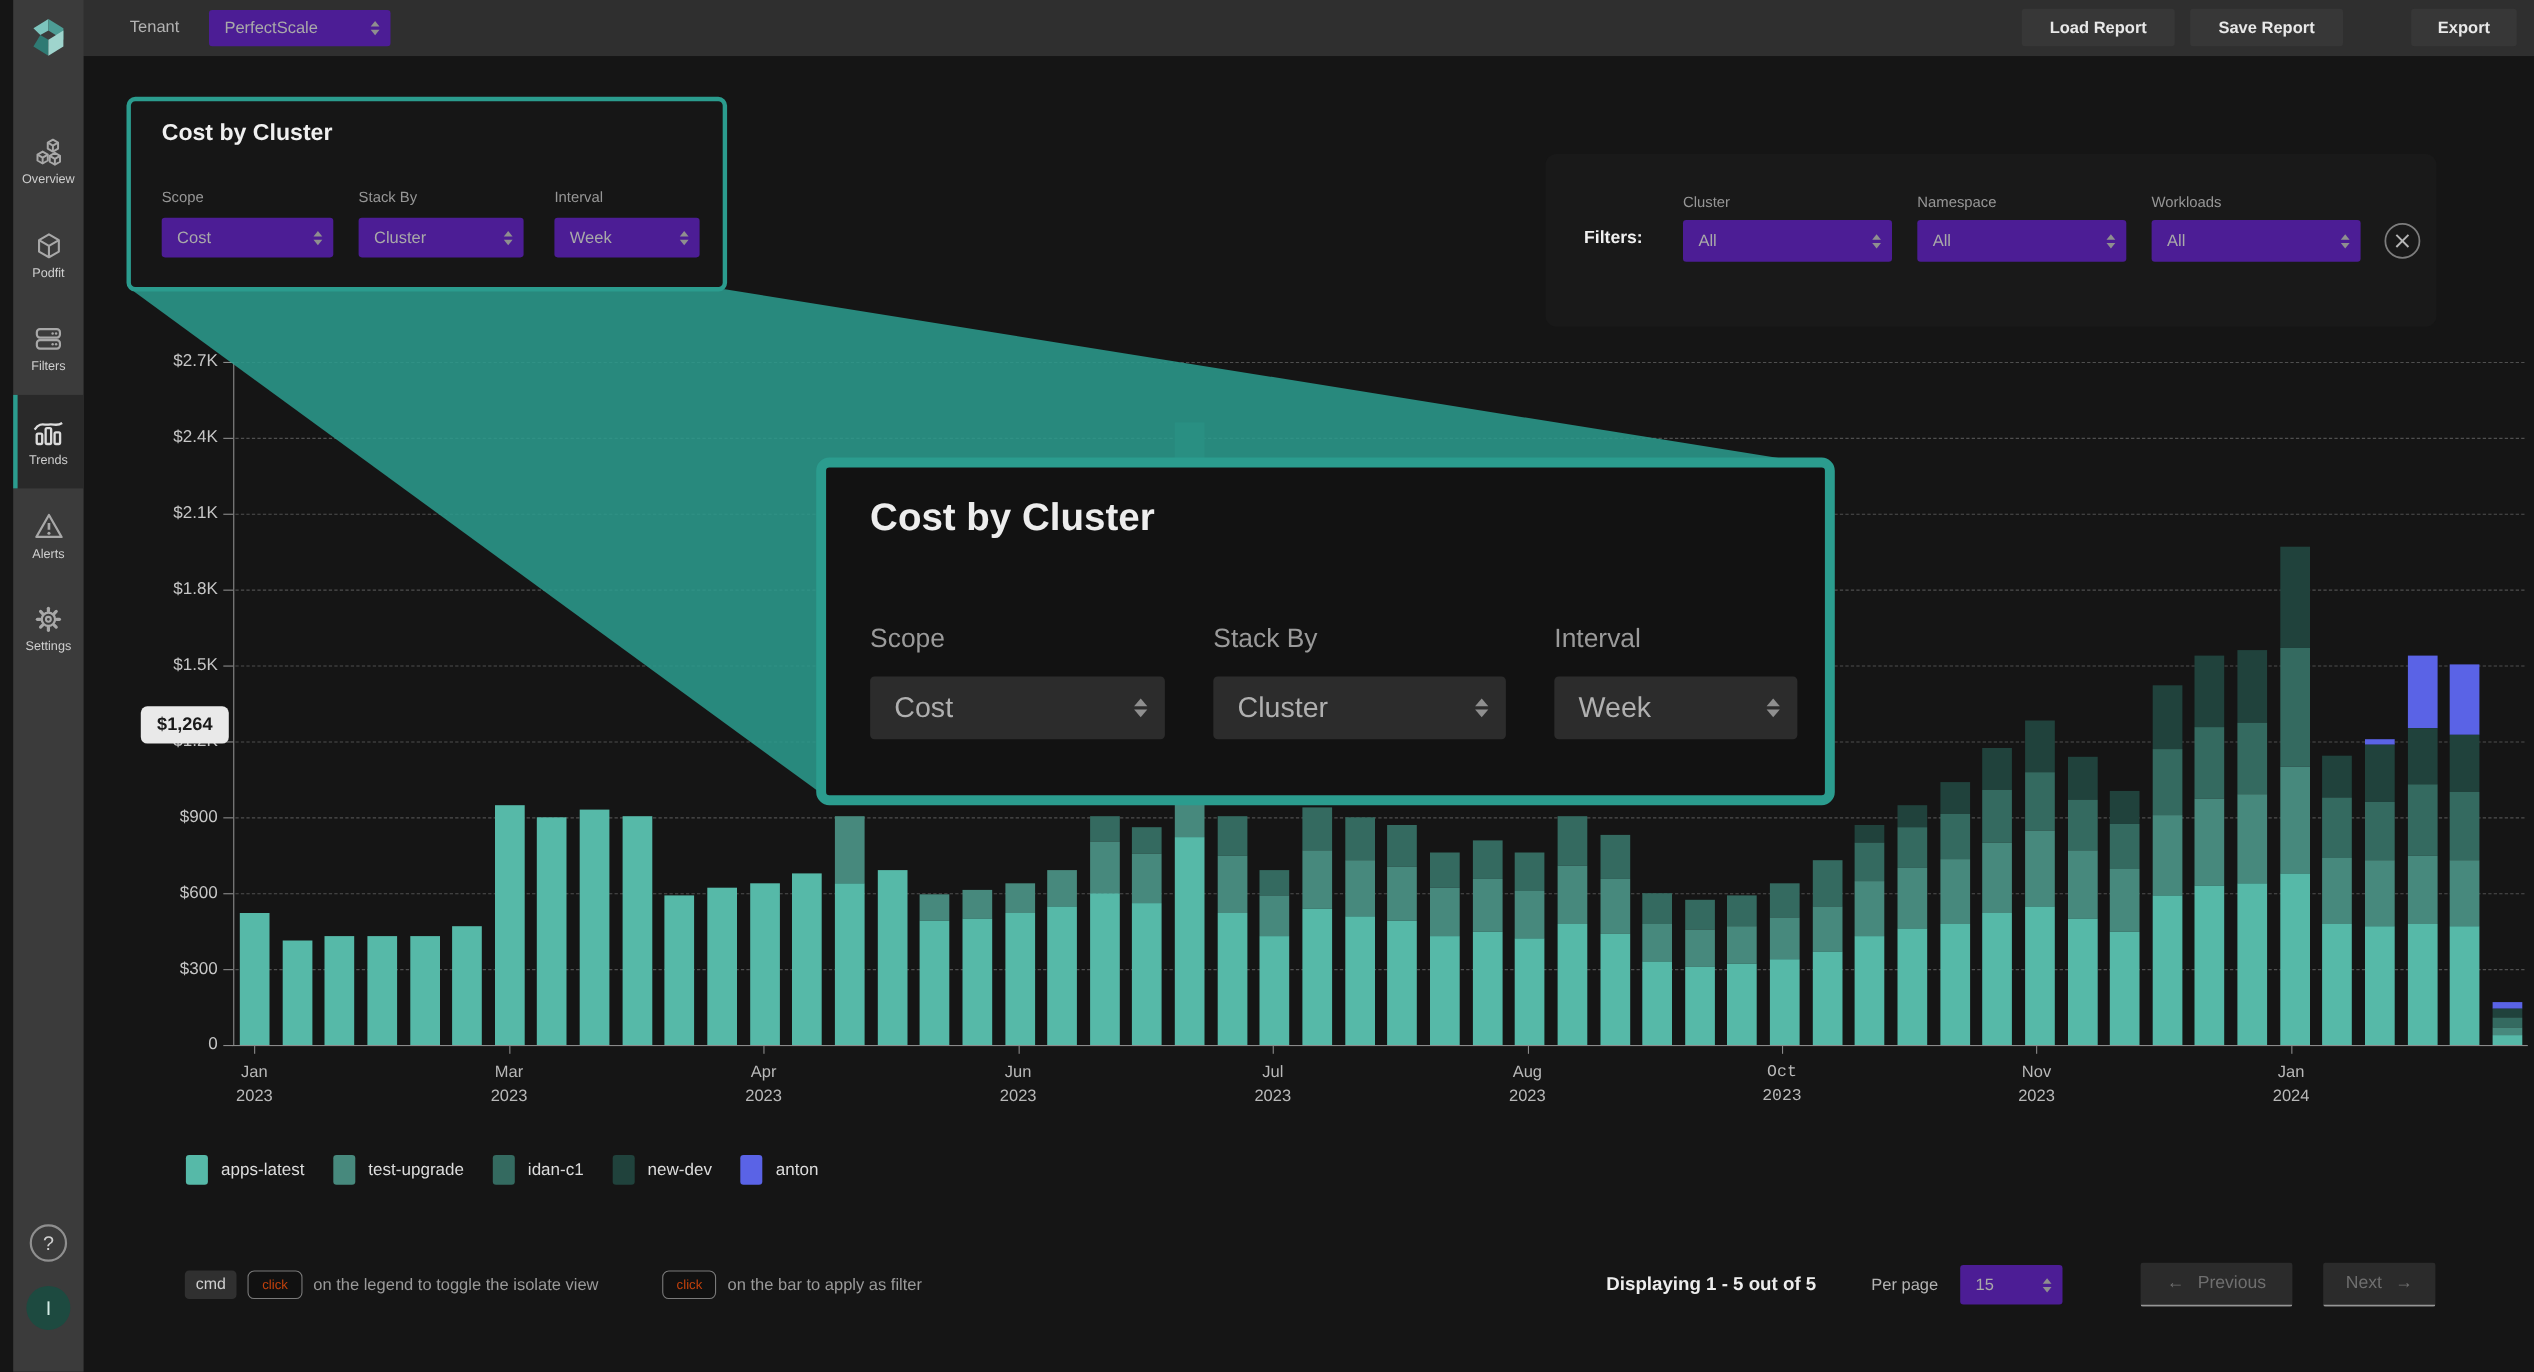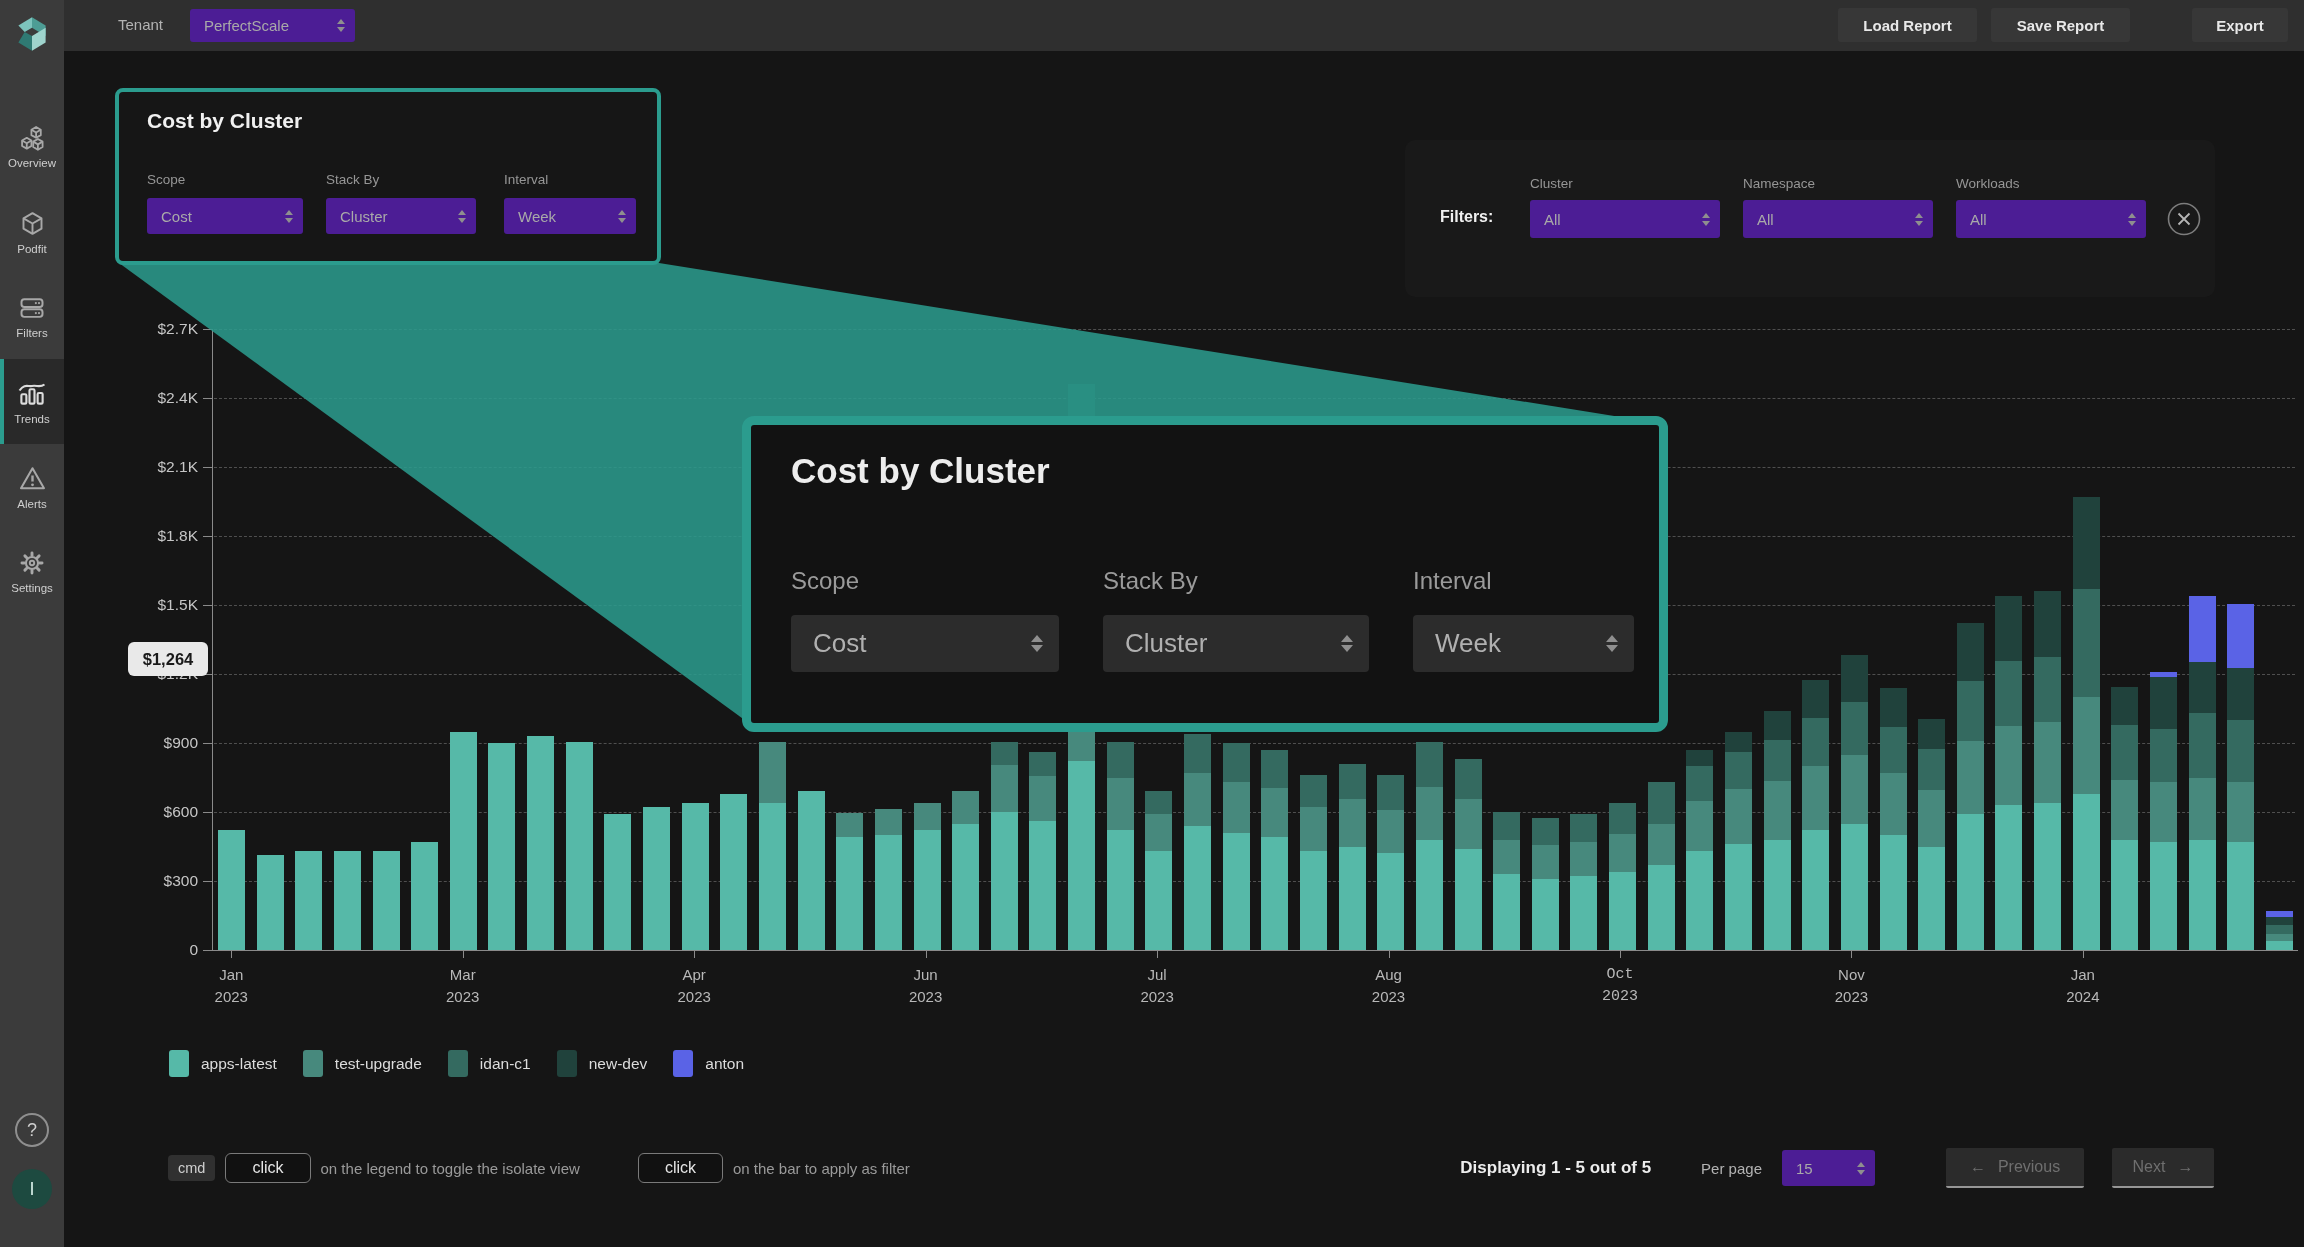--- a/index.html
+++ b/index.html
@@ -2,21 +2,21 @@
 <html><head>
 <meta charset="utf-8">
 <style>
   * { box-sizing: border-box; margin: 0; padding: 0; }
   html,body { width:2304px; height:1247px; }
   body {
     background:#151515; color:#e8e8e8; position:relative; overflow:hidden;
     font-family:"Liberation Sans", sans-serif;
   }
   
-  .sidebar { position:absolute; left:0; top:0; width:64px; height:1247px; background:#3b3b3b;
+  .sidebar { position:absolute; left:12px; top:0; width:64px; height:1247px; background:#3b3b3b;
              display:flex; flex-direction:column; align-items:center; z-index:10; }
   .logo { margin-top:12px; width:40px; height:44px; }
   .nav { margin-top:48px; width:64px; display:flex; flex-direction:column; }
   .nav-item { width:64px; height:85px; display:flex; flex-direction:column; align-items:center;
               justify-content:center; gap:5px; color:#cfcfcf; font-size:11.5px; cursor:pointer; }
   .nav-item.active { background:#292929; border-left:4px solid #2b9c8e; padding-right:4px; }
   .nav-item svg { display:block; }
   .side-bottom { margin-top:auto; display:flex; flex-direction:column; align-items:center; gap:22px; margin-bottom:38px; }
   .help-circle { width:34px; height:34px; border:2px solid #8f8f8f; border-radius:50%;
                  display:flex; align-items:center; justify-content:center; color:#cfcfcf; font-size:18px; }
@@ -88,22 +88,22 @@
   .callout .spin .dn { border-left-width:6px; border-right-width:6px; border-top-width:7px; }
   
   .legend { position:absolute; left:169px; top:1050px; display:flex; gap:26px; z-index:1; }
   .legend-item { display:flex; align-items:center; gap:12px; cursor:pointer; }
   .legend-swatch { width:20px; height:27px; border-radius:3px; }
   .legend-name { font-size:15.5px; color:#dcdcdc; }
   
   .footer { position:absolute; left:168px; top:1148px; height:40px; display:flex; align-items:center;
             gap:10px; color:#9a9a9a; font-size:15px; z-index:1; }
   .chip-cmd { background:#303030; border-radius:4px; padding:5px 10px; color:#cfcfcf; font-size:14.5px; }
-  .chip-click { background:#111; border:1.5px solid #7a7a7a; border-radius:6px; padding:5px 26px;
-                color:#e5e5e5; font-size:16px; }
+  .chip-click { background:#111; border:1.5px solid #7a7a7a; border-radius:6px; padding:5px 12px;
+                color:#c2410c; font-size:12px; }
   .hint1 { margin-right:48px; }
   .pagination { position:absolute; right:90px; top:1146px; height:44px; display:flex; align-items:center; z-index:1; }
   .displaying { font-size:17px; font-weight:700; color:#ededed; margin-right:50px; }
   .perpage-label { font-size:15px; color:#b3b3b3; margin-right:20px; }
   .perpage-select { width:93px; height:36px; margin-right:71px; }
   .page-btn { height:40px; background:#2b2b2b; border:none; border-bottom:2px solid #969696; border-radius:2px;
               color:#6f6f6f; font-size:16px; font-family:inherit; display:flex; align-items:center;
               justify-content:center; gap:12px; cursor:pointer; }
   .prev-btn { width:138px; margin-right:28px; }
   .next-btn { width:102px; }

